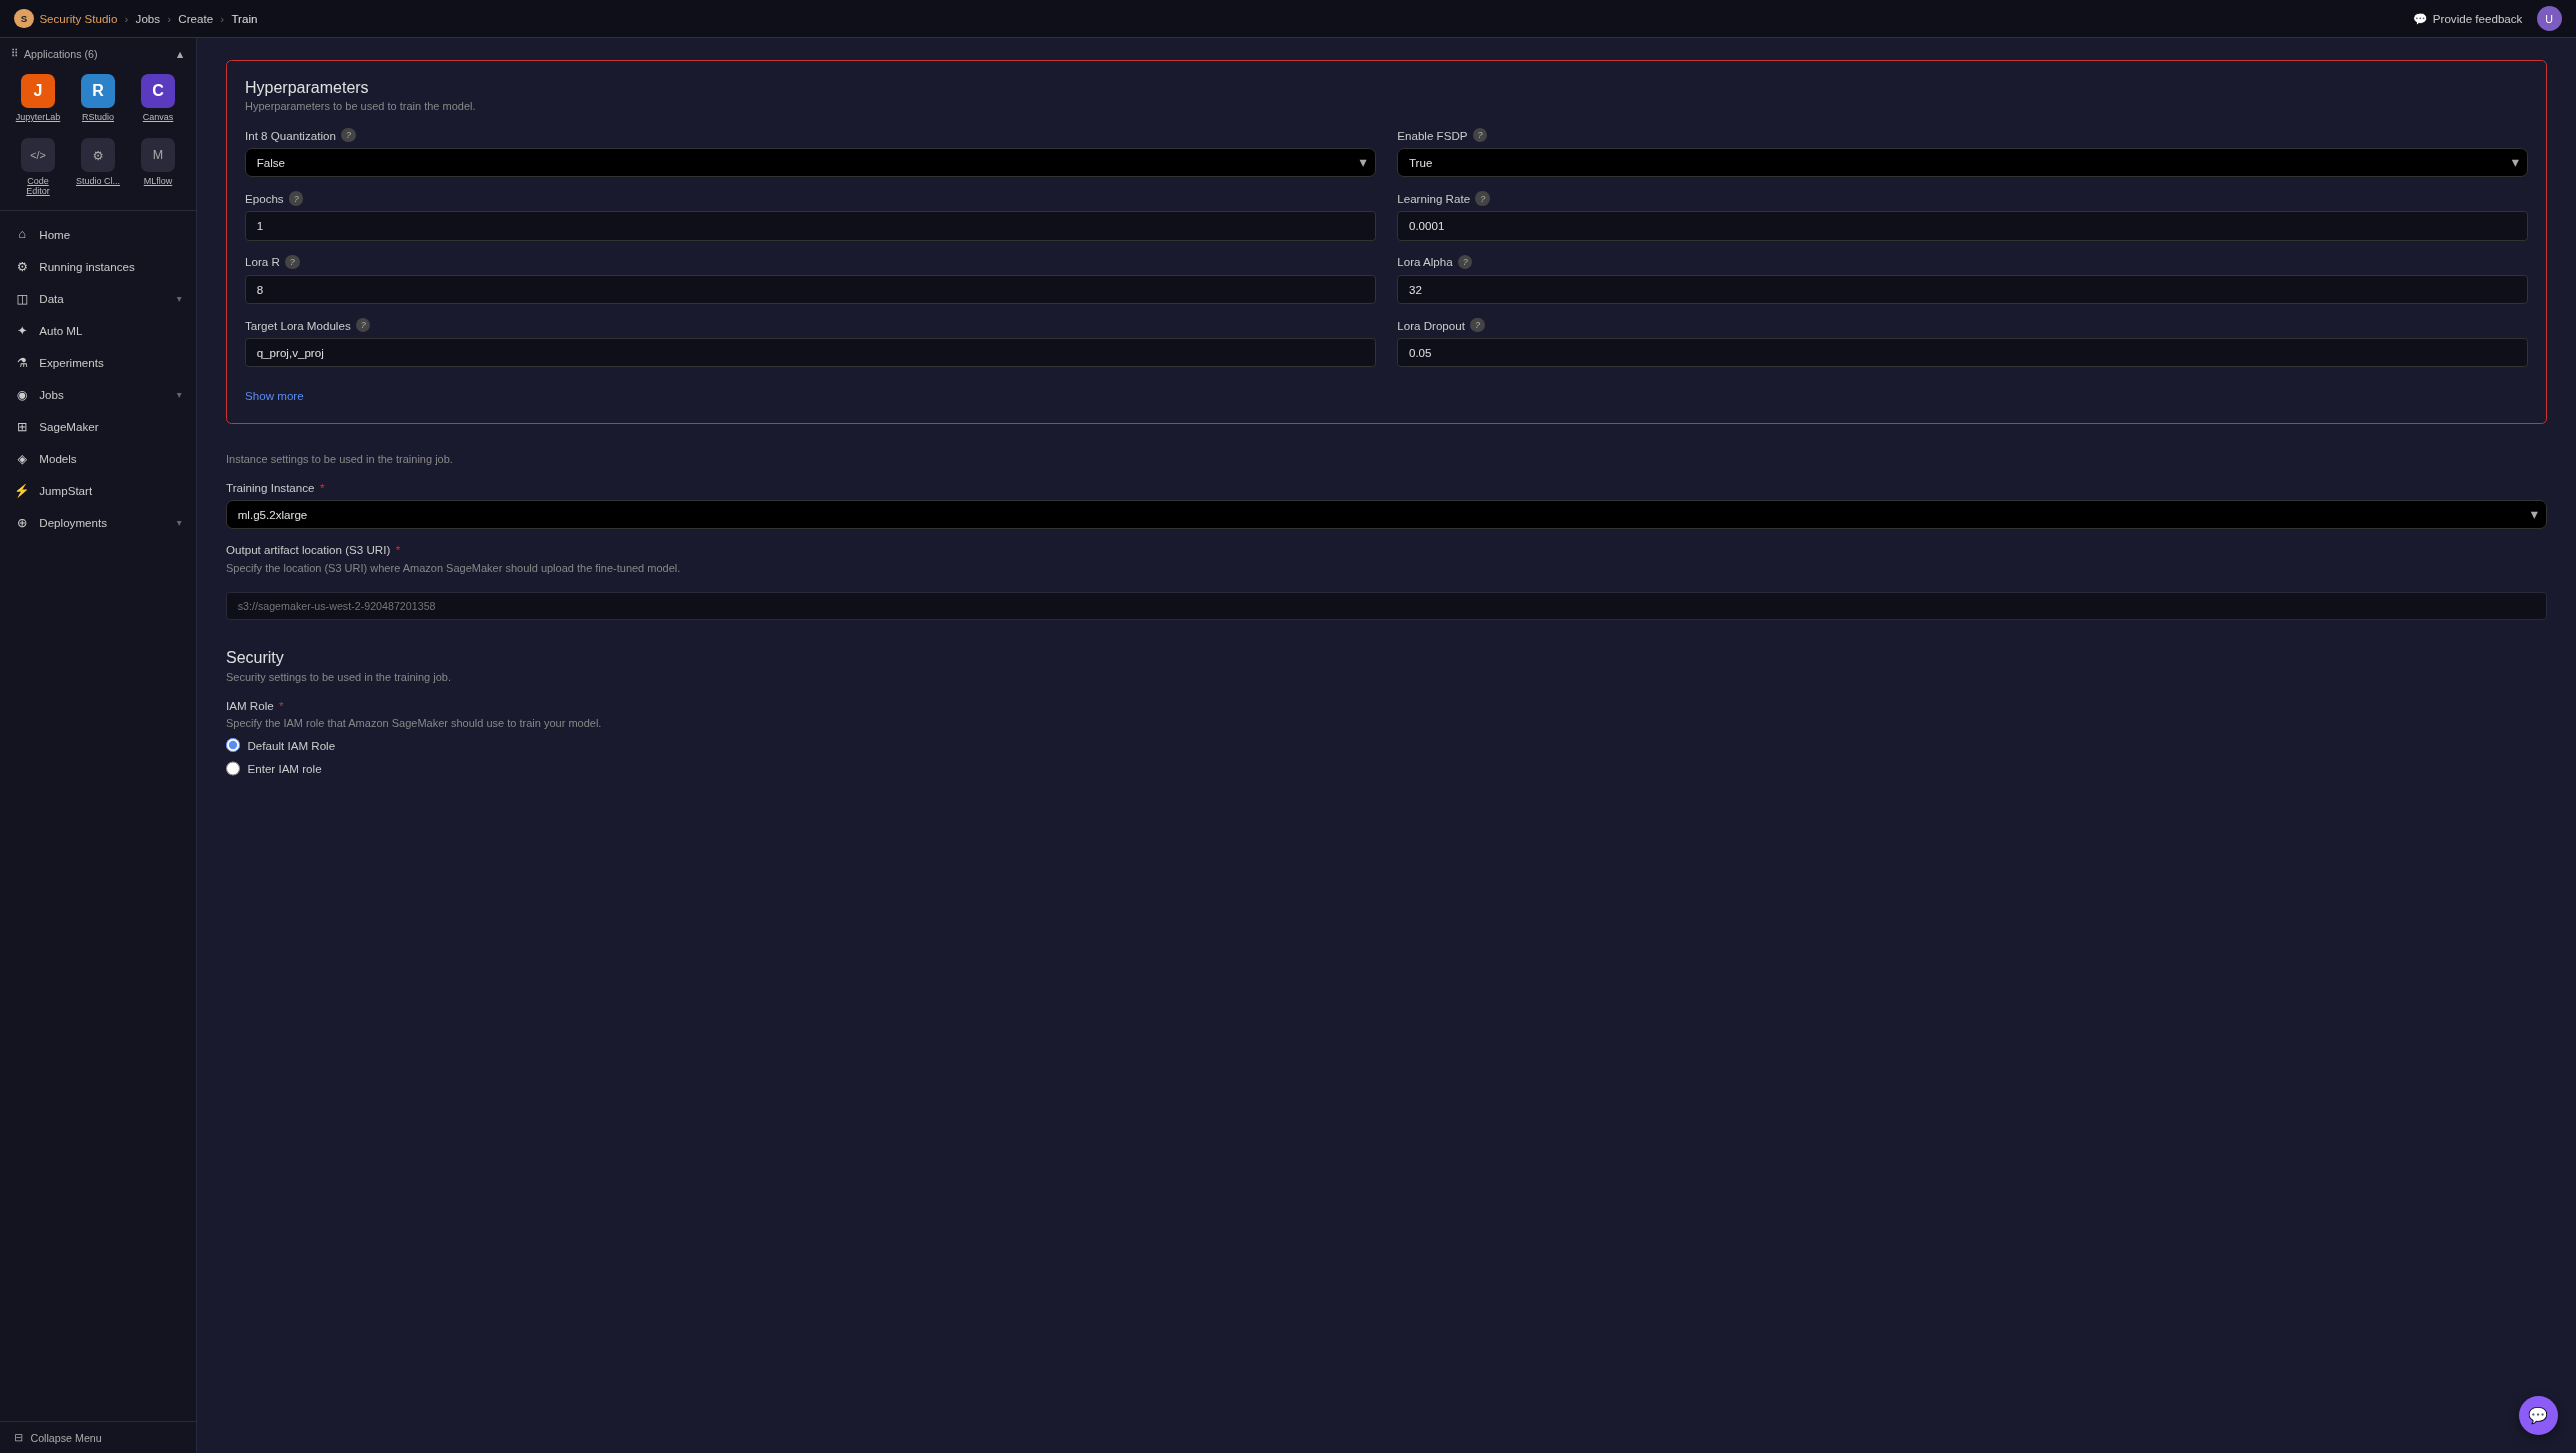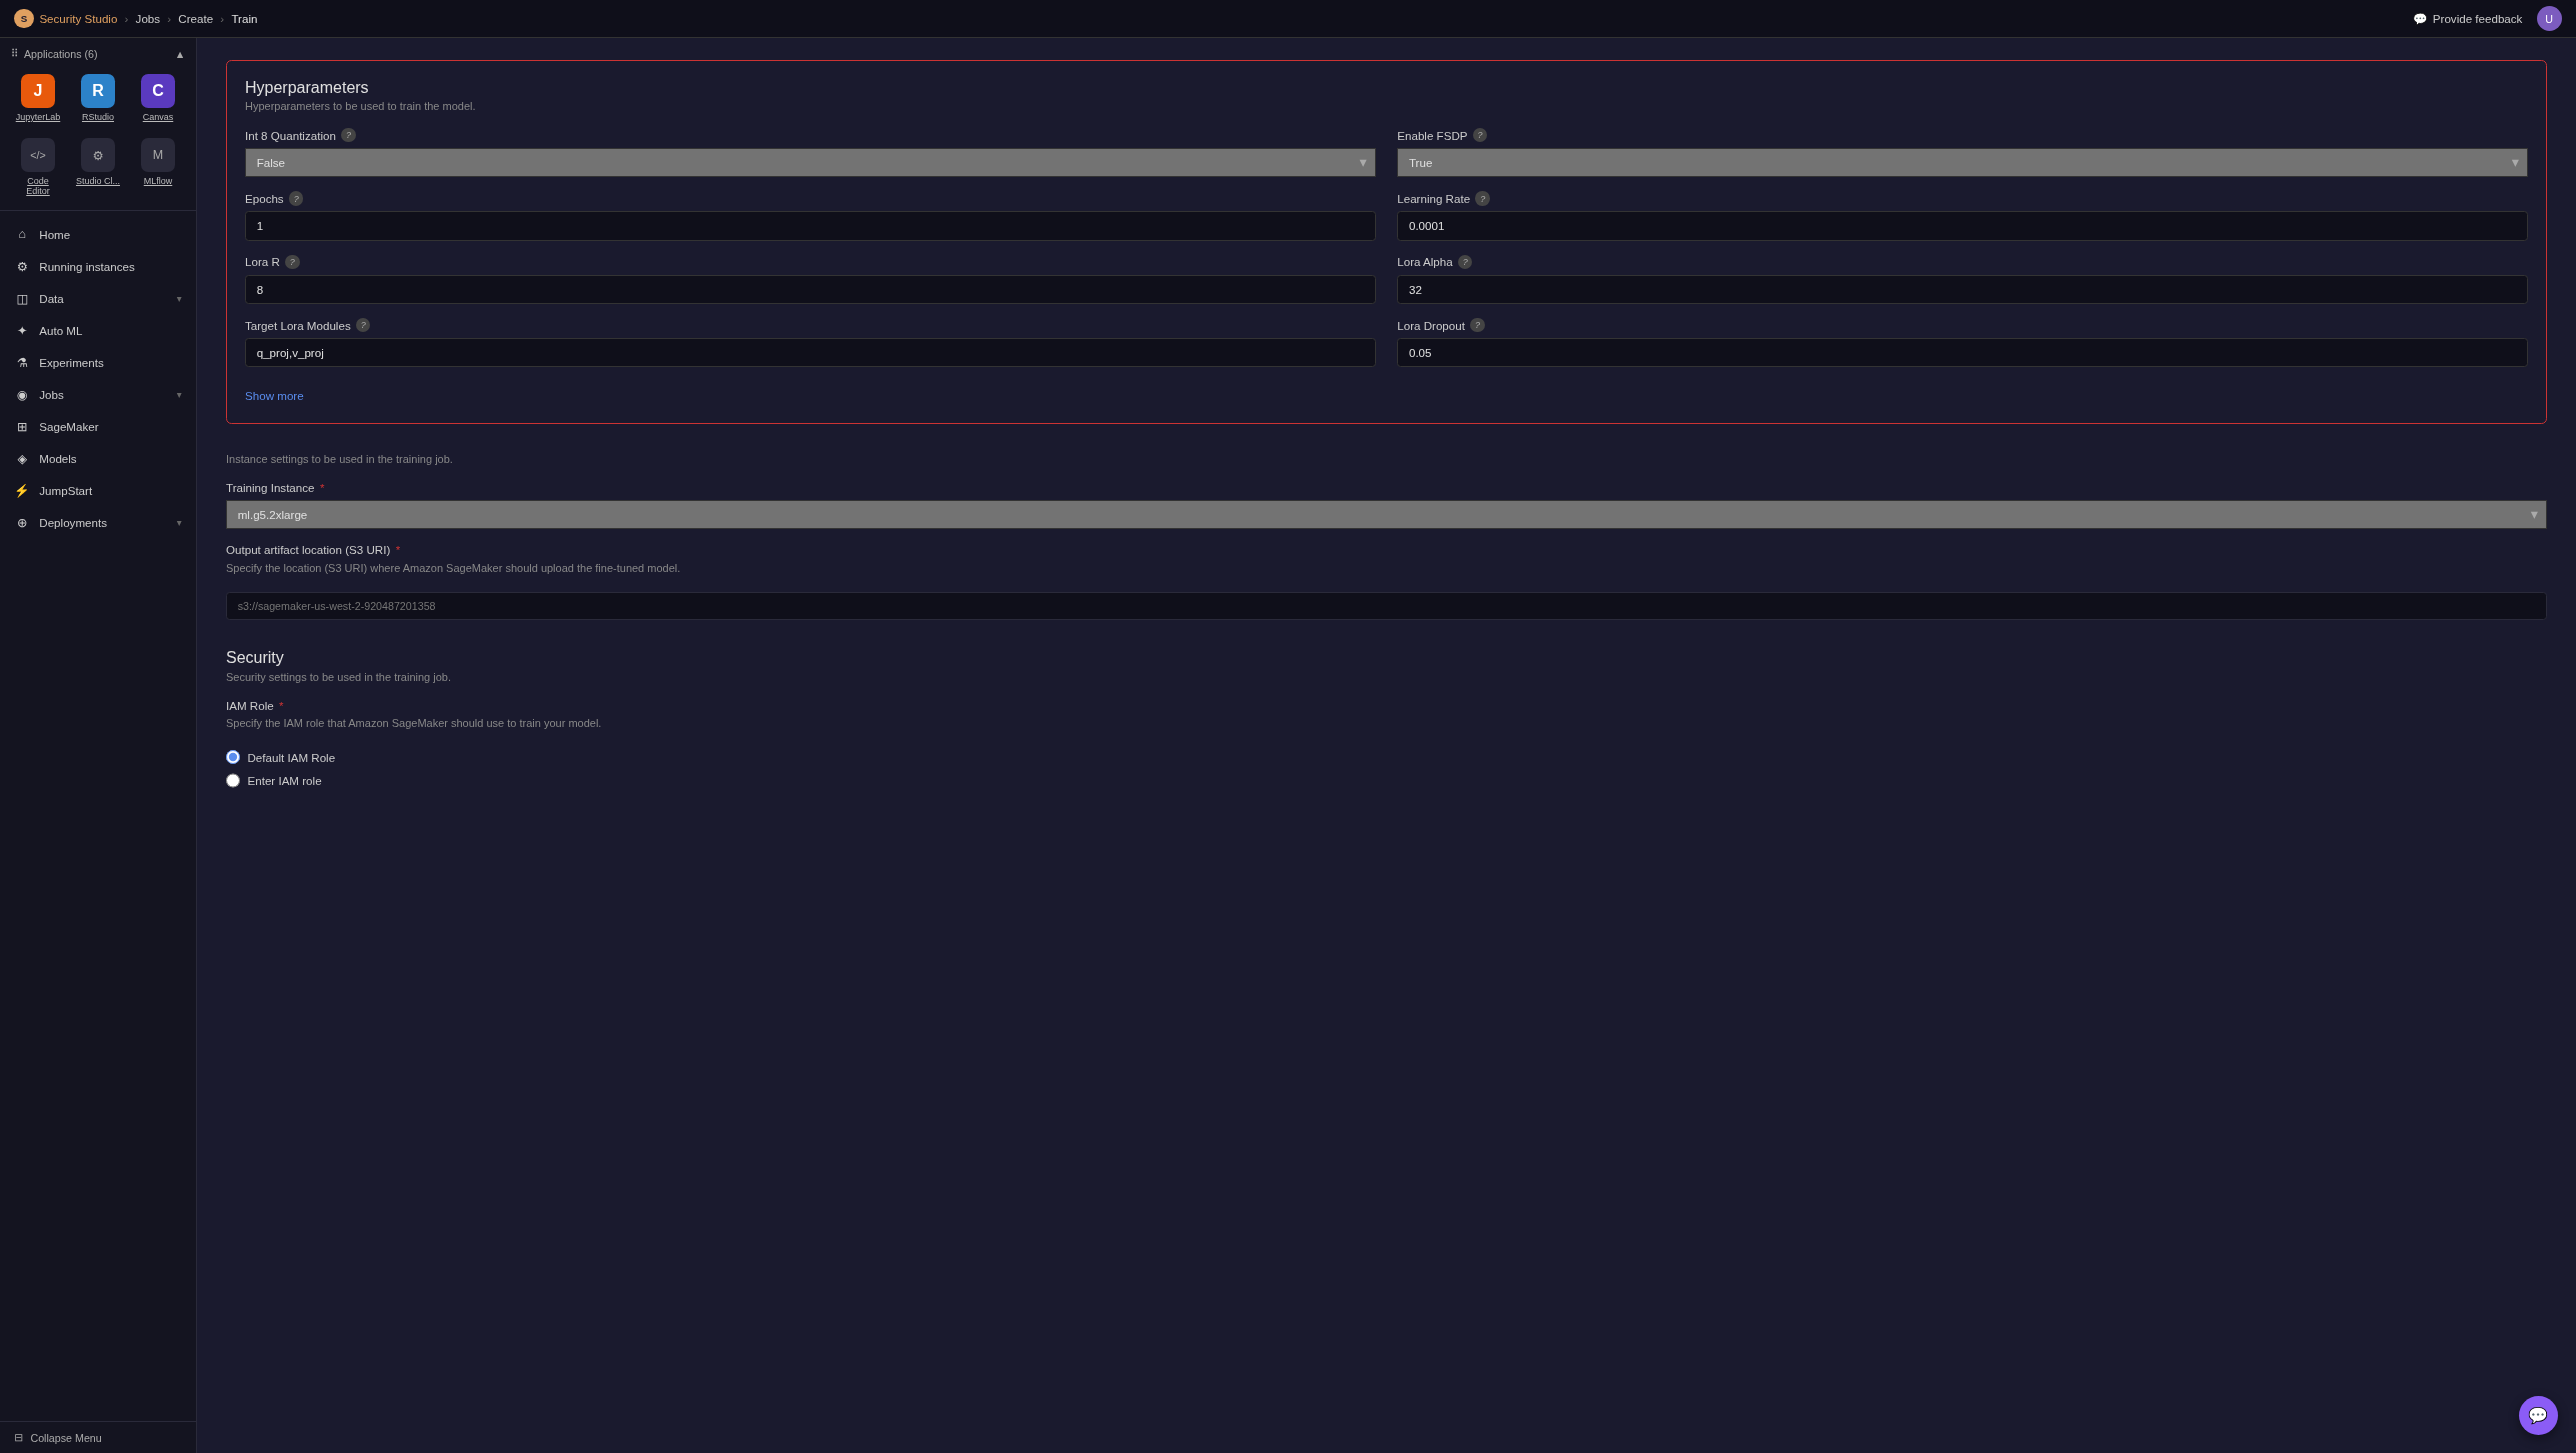--- a/index.html
+++ b/index.html
@@ -249,23 +249,23 @@
       border: 0.9px solid #333;
       border-radius: 3.6px;
       color: #e0e0e0;
       font-size: 11.6px;
       padding: 7.2px 10.7px;
       outline: none;
     }
 
     .form-select {
       width: 100%;
-      background: #737373;
+      background: #000000;
       border: 0.9px solid #333;
-      border-radius: 0;
+      border-radius: 7px;
       color: #e0e0e0;
       font-size: 11.6px;
       padding: 7.2px 10.7px;
       outline: none;
       appearance: none;
       cursor: pointer;
     }
     .select-wrapper {
       position: relative;
     }
@@ -593,21 +593,21 @@
 
     <div class="section security-section">
       <h2 class="section-title">Security</h2>
       <p class="section-subtitle">Security settings to be used in the training job.</p>
 
       <div class="form-group">
         <label class="form-label">
           <span>IAM Role</span>
           <span class="required-asterisk">*</span>
         </label>
-        <p class="section-subtitle" style="margin-bottom:21px;">Specify the IAM role that Amazon SageMaker should use to train your model.</p>
+        <p class="section-subtitle" style="margin-bottom:9px;">Specify the IAM role that Amazon SageMaker should use to train your model.</p>
 
         <div class="radio-group">
           <label class="radio-item">
             <input type="radio" class="radio-input" name="iam-role" checked="" style="">
             <span>Default IAM Role</span>
           </label>
           <label class="radio-item">
             <input type="radio" class="radio-input" name="iam-role" style="">
             <span>Enter IAM role</span>
           </label>

